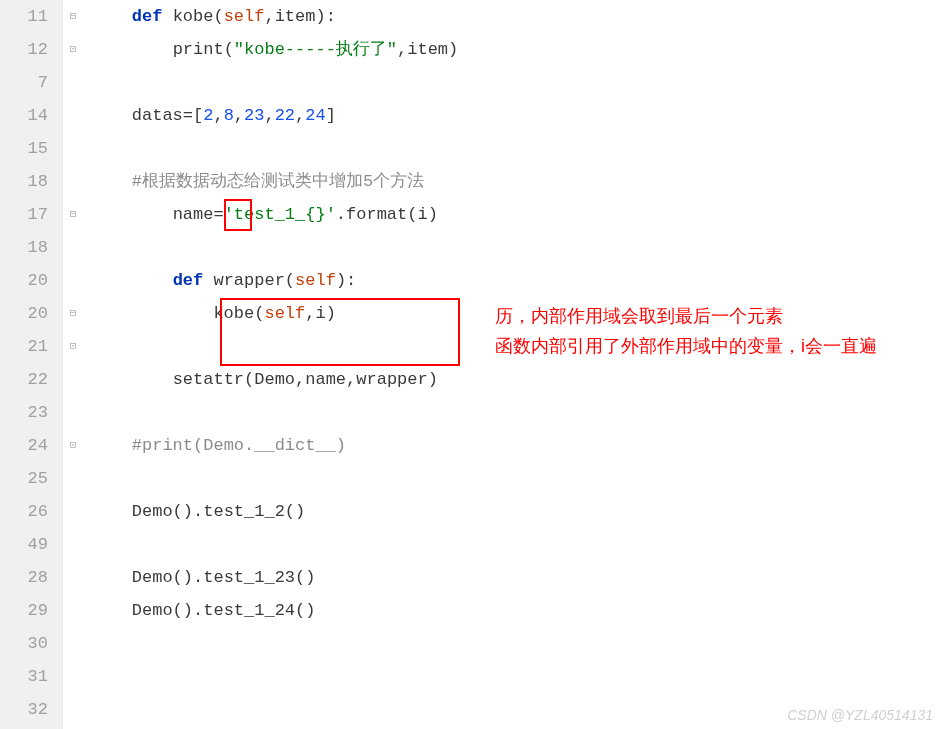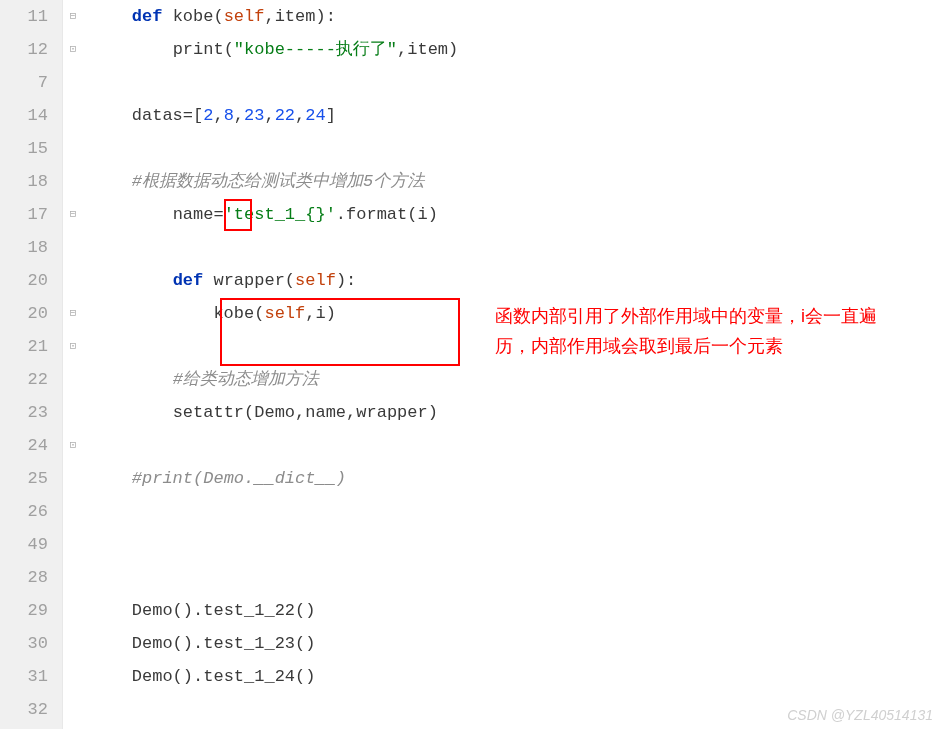--- a/index.html
+++ b/index.html
@@ -59,21 +59,21 @@
     white-space: pre;
     font-family: "Consolas", "Courier New", monospace;
   }
   .kw { color: #0033b3; font-weight: 700; text-align: right; }
   .fn { color: #3a3a3a; }
   .paren { color: #3a3a3a; }
   .self { color: #c2410c; }
   .str { color: #067d17; font-weight: 500; }
   .num { color: #1750eb; }
   .ident { color: #3a3a3a; }
-  .comment { color: #8c8c8c; font-style: italic; }
+  .comment { color: #8c8c8c; }
   .plain { color: #3a3a3a; }
 
   .red-box-i {
     position: absolute;
     border: 2px solid #ff0000;
     top: 199px;
     left: 139px;
     width: 24px;
     height: 28px;
     pointer-events: none;
@@ -162,42 +162,40 @@
     <div class="code-line"><span>        </span><span class="ident">name</span><span class="plain">=</span><span class="str">'test_1_{}'</span><span class="plain">.</span><span class="ident">format</span><span class="paren">(</span><span class="ident">i</span><span class="paren">)</span></div>
 
     <div class="code-line"></div>
 
     <div class="code-line"><span>        </span><span class="kw">def</span><span class="plain"> </span><span class="fn">wrapper</span><span class="paren">(</span><span class="self">self</span><span class="paren">):</span></div>
 
     <div class="code-line"><span>            </span><span class="ident">kobe</span><span class="paren">(</span><span class="self">self</span><span class="plain">,</span><span class="ident">i</span><span class="paren">)</span></div>
 
     <div class="code-line"></div>
 
-    <div class="code-line"><span>        </span><span class="comment">#给类动态增加方法</span></div>
 
     <div class="code-line"><span>        </span><span class="ident">setattr</span><span class="paren">(</span><span class="ident">Demo</span><span class="plain">,</span><span class="ident">name</span><span class="plain">,</span><span class="ident">wrapper</span><span class="paren">)</span></div>
 
     <div class="code-line"></div>
 
     <div class="code-line"><span>    </span><span class="comment">#print(Demo.__dict__)</span></div>
 
     <div class="code-line"></div>
 
+    <div class="code-line"><span>    </span><span class="ident">Demo().test_1_2()</span></div>
+
     <div class="code-line"><span>    </span></div>
 
-    <div class="code-line"><span>    </span></div>
-
-    <div class="code-line"><span>    </span><span class="ident">Demo().test_1_22()</span></div>
 
     <div class="code-line"><span>    </span><span class="ident">Demo().test_1_23()</span></div>
 
     <div class="code-line"><span>    </span><span class="ident">Demo().test_1_24()</span></div>
 
     <div class="red-box-i"></div>
     <div class="red-box-wrapper"></div>
     <div class="annotation">
+      <div>历，内部作用域会取到最后一个元素</div>
       <div>函数内部引用了外部作用域中的变量，i会一直遍</div>
-      <div>历，内部作用域会取到最后一个元素</div>
     </div>
   </div>
 </div>
 
 <div class="watermark">CSDN @YZL40514131</div>
 
 </body></html>

